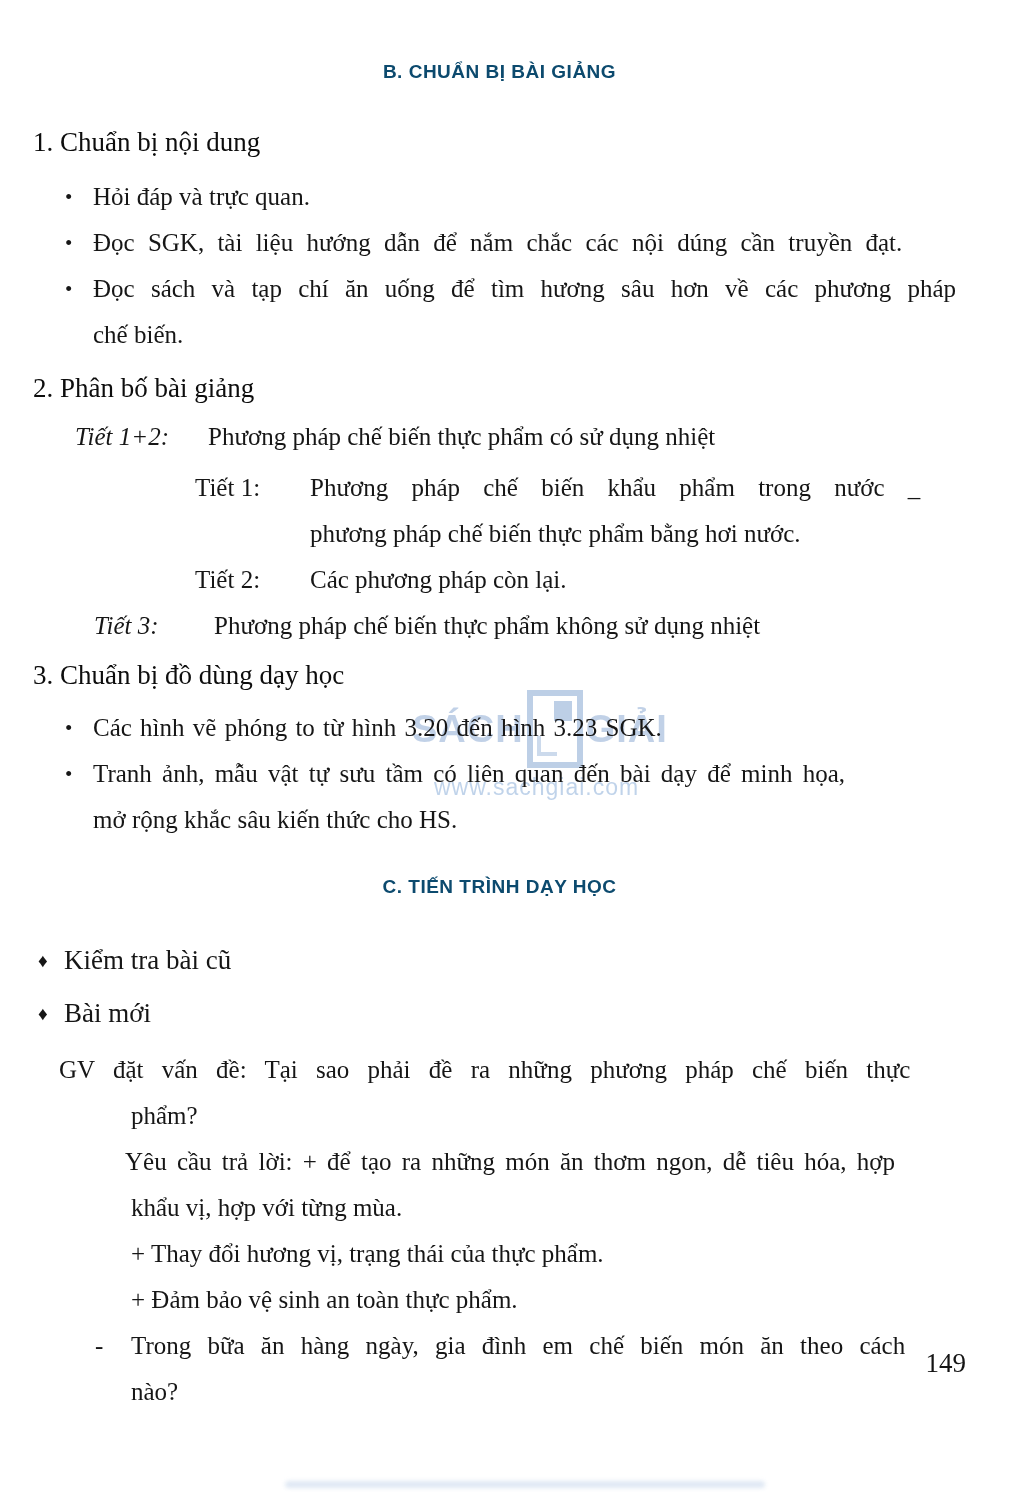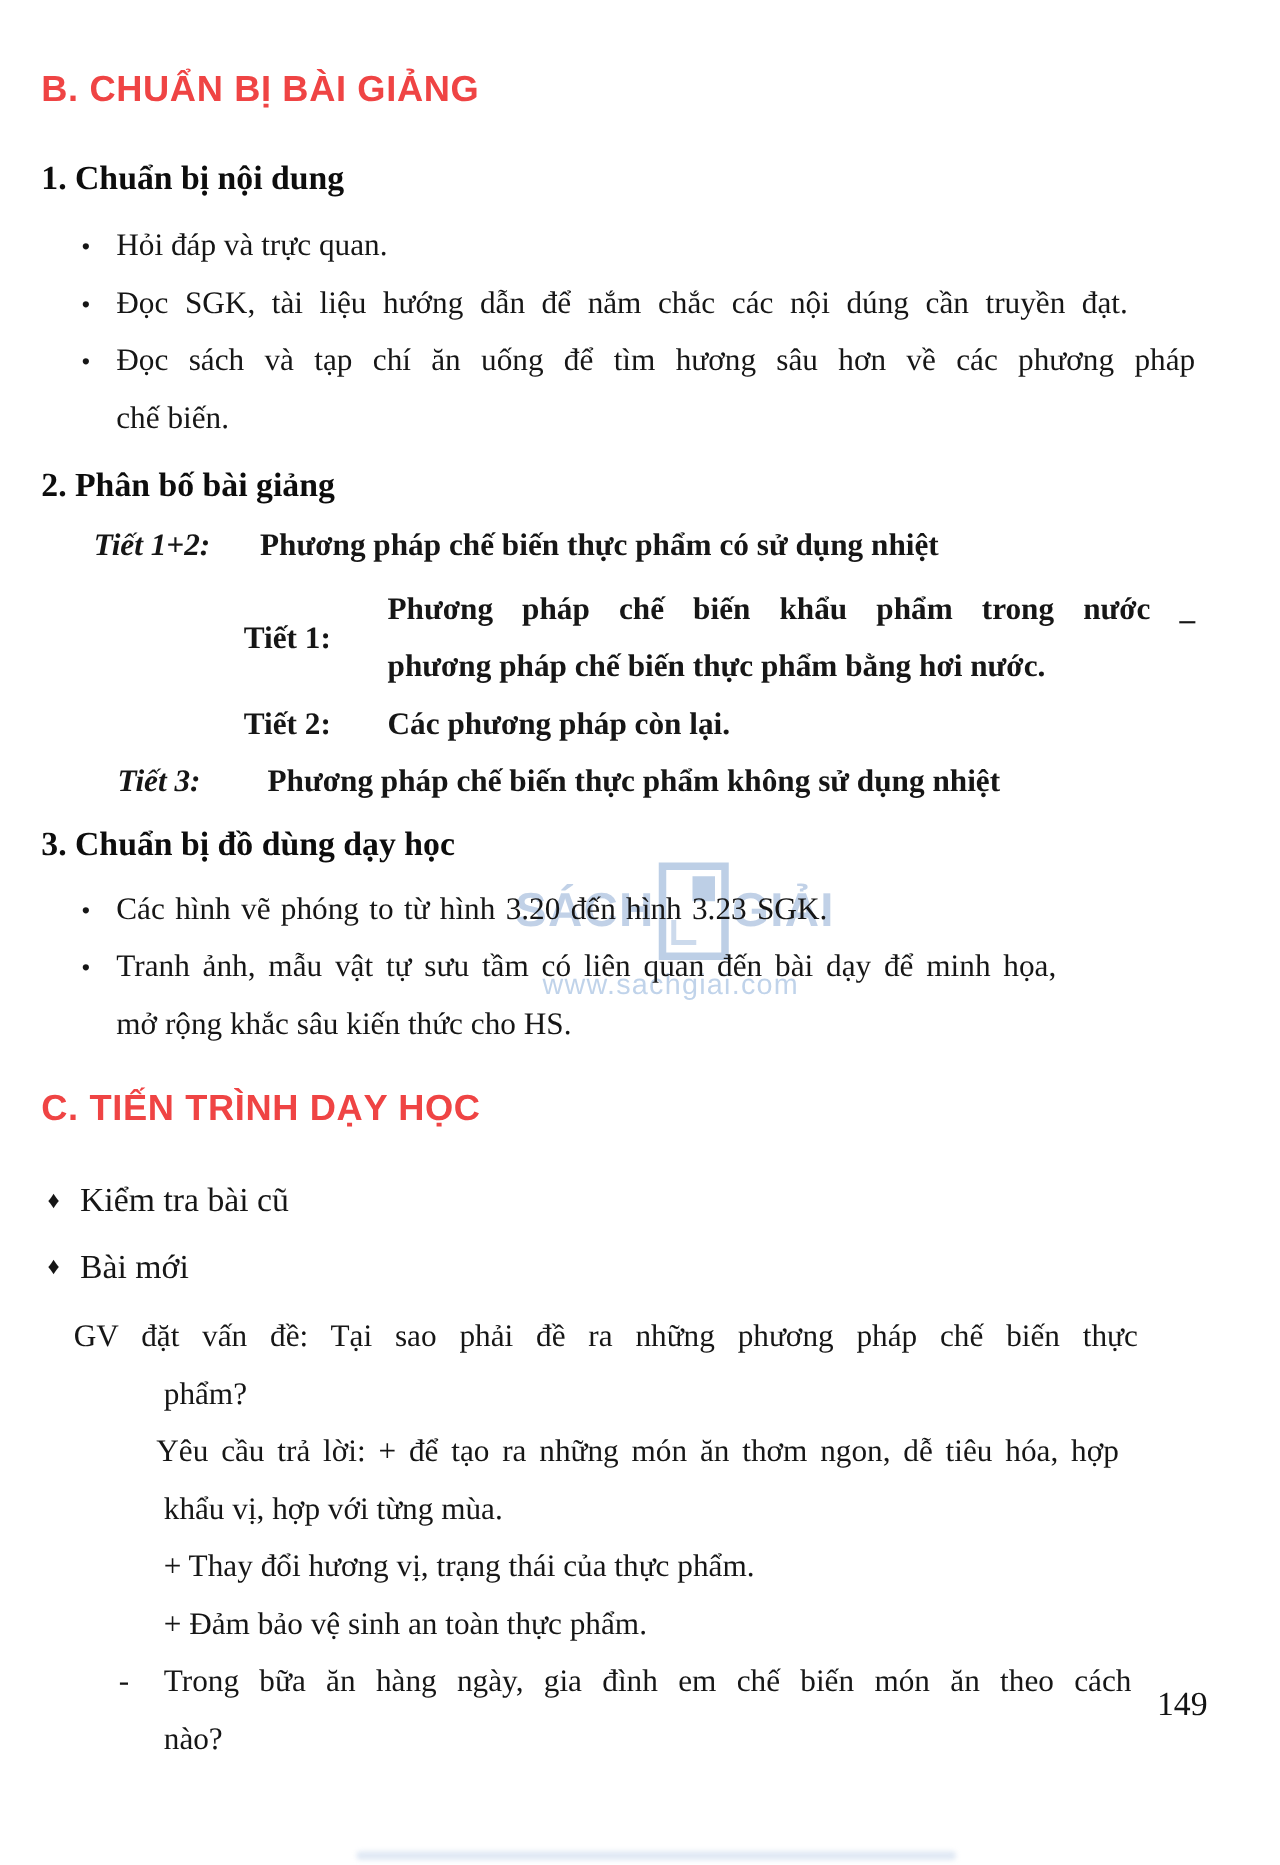--- a/index.html
+++ b/index.html
@@ -11,52 +11,52 @@
     color:#161616;
     margin:0 auto;
   }
   .content{
     position:relative;z-index:1;
     padding:52px 58px 0 33px;
     font-family:"Liberation Serif", serif;
     font-size:25px;
   }
   .doc-title{
-    text-align:left;
+    text-align:center;
     font-family:"Liberation Sans", sans-serif;
     font-weight:bold;
-    font-size:29px;
+    font-size:19px;
     letter-spacing:0.5px;
     line-height:40px;
-    color:#ef4444;
+    color:#0c4a6e;
   }
   .doc-title.c{line-height:44px;margin-top:22px;}
   .sec-heading{
-    font-weight:bold;
+    font-weight:normal;
     font-size:27px;
     line-height:44px;
     color:#0d0d0d;
     white-space:nowrap;
   }
   #h1{margin-top:28px;}
   #h2{margin-top:8px;}
   #h3{margin-top:4px;}
   .line{line-height:46px;white-space:nowrap;}
   
   .ws2{word-spacing:2px}.ws4{word-spacing:4px}.ws7{word-spacing:7px}
   .ws10{word-spacing:10px}.ws12{word-spacing:12px}.ws17{word-spacing:17px}
   
   .ml26{margin-left:26px}.ml62{margin-left:92px}.ml98{margin-left:98px}
   .bullets{margin-top:10px;}
   .bullets.s3{margin-top:8px;}
   .bullet{display:flex;align-items:flex-start;margin-left:32px;}
   .bullet .dot{width:28px;line-height:46px;font-size:21px;flex:none;}
   .bullet .blines{flex:1;min-width:0;}
   .sched{margin-top:4px;}
-  .srow{display:flex;align-items:center;font-weight:bold;}
+  .srow{display:flex;align-items:flex-start;}
   .srow .slabel{line-height:46px;flex:none;}
   .srow.t12 .slabel{margin-left:42px;width:133px;font-style:italic;}
   .srow.t1 .slabel{margin-left:162px;width:115px;}
   .srow.t2 .slabel{margin-left:162px;width:115px;}
   .srow.t3 .slabel{margin-left:61px;width:120px;font-style:italic;}
   .srow.t1{margin-top:5px;}
   .slines{flex:1;min-width:0;}
   .drow{display:flex;align-items:flex-start;margin-left:5px;}
   .drow .dm{width:26px;font-size:19px;line-height:46px;flex:none;padding-top:1px;}
   .drow .dtext{font-weight:normal;font-size:27px;line-height:46px;}

